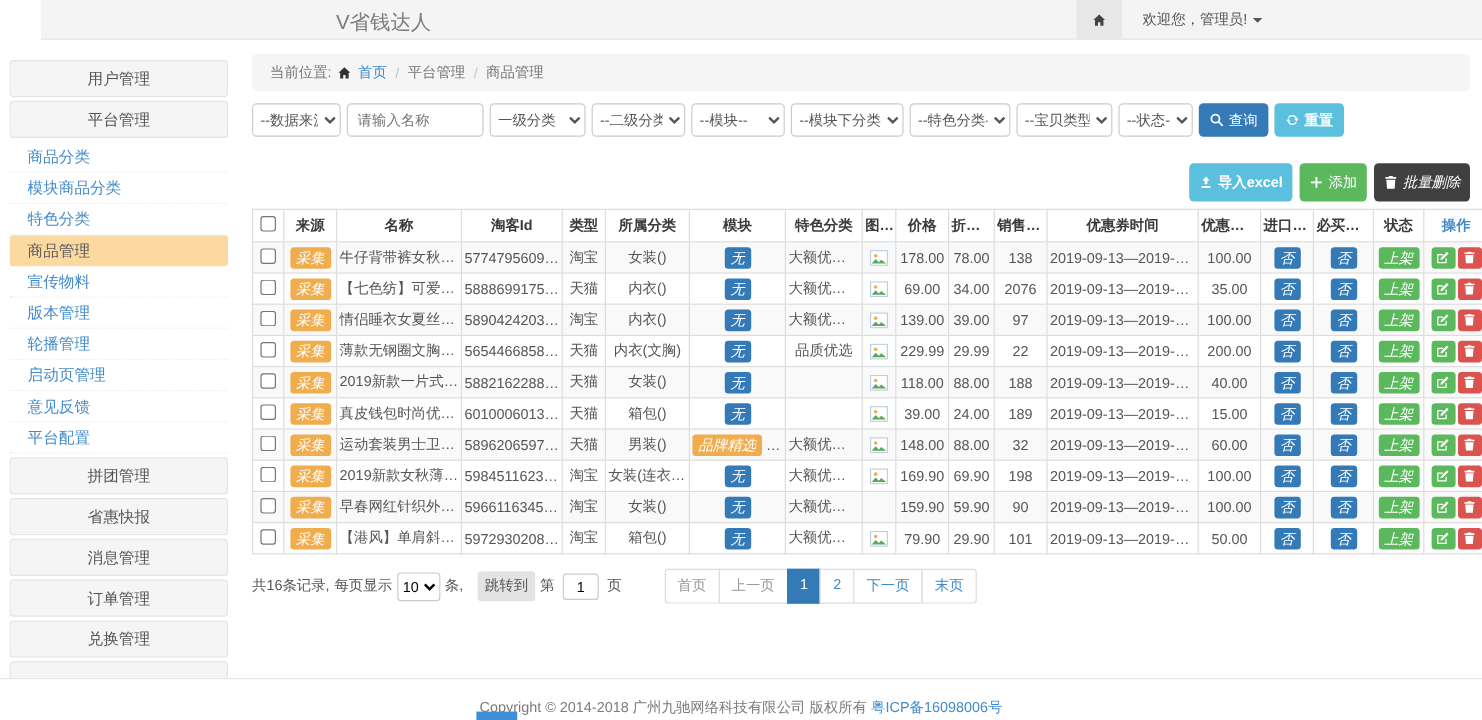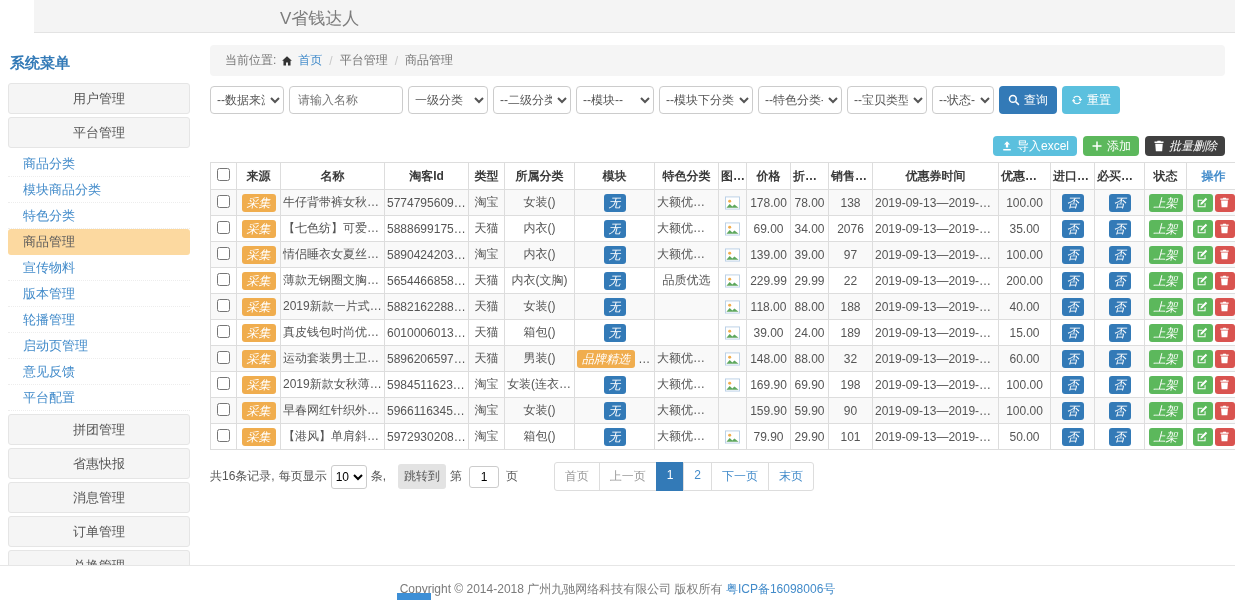--- a/index.html
+++ b/index.html
@@ -28,28 +28,28 @@
   .breadcrumb { background:#f5f5f5; border-radius:4px; padding:7px 15px; color:#777; display:flex; align-items:center; gap:5px; }
   .bc-home svg { width:12px; height:12px; fill:#333; }
   .bc-link { color:#428bca; cursor:pointer; }
   .bc-sep { color:#c8c8c8; padding:0 2px; }
 
   .filter-row { display:flex; gap:5px; margin-top:10px; align-items:center; }
   .f-select { height:28px; border:1px solid #ccc; border-radius:4px; background:#fff; color:#555; font-size:12px; padding:0 2px; }
   .f-input { height:28px; border:1px solid #ccc; border-radius:4px; padding:0 8px; font-size:12px; width:114px; color:#555; }
   .btn { height:28px; border:none; border-radius:4px; color:#fff; font-size:12px; padding:0 9px; display:inline-flex; align-items:center; gap:4px; cursor:pointer; }
   .btn-primary { background:#337ab7; }
-  .btn-info { background:#5bc0de; }
+  .btn-info { background:#5bc0de;font-weight:bold; }
   .btn-success { background:#5cb85c; }
   .btn-danger-soft { background:#404040;font-style:italic; }
   .ic { display:inline-flex; }
   .ic svg { width:12px; height:12px; }
 
   .toolbar { display:flex; justify-content:flex-end; gap:6px; margin-top:22px; }
-  .toolbar .btn { height:20px; padding:0 8px; }
+  .toolbar .btn { height:32px; padding:0 8px; }
 
   .grid { width:100%; border-collapse:collapse; table-layout:fixed; margin-top:6px; }
   .grid th,.grid td { border:1px solid #ddd; text-align:center; padding:3px 2px; font-size:12px; color:#555; overflow:hidden; white-space:nowrap; text-overflow:ellipsis; height:26px; }
   .grid th { color:#3a3a3a; font-weight:bold; background:#fff; height:27px; }
   .grid tbody tr:nth-child(odd) td { background:#f9f9f9; }
   .grid th.op-head { color:#428bca; }
   .badge { display:inline-block; min-width:12px; padding:2px 5px; border-radius:3px; color:#fff; font-size:12px; line-height:14px;font-style:italic; }
   .badge-orange { background:#f0ad4e; }
   .badge-blue { background:#337ab7; }
   .badge-green { background:#5cb85c; }
@@ -73,24 +73,36 @@
 
   .footer { position:absolute; left:0; top:565px; width:100%; height:35px; background:#fff; border-top:1px solid #e6e6e6; text-align:center; padding-top:15px; color:#7b7b7b; }
   .footer .link { color:#428bca; cursor:pointer; }
   .artifact { position:absolute; left:397px; top:593px; width:34px; height:7px; background:#3d8fd6; }
 </style>
 </head>
 <body>
 
 <div class="topbar">
   <div class="brand">V省钱达人</div>
+  <div class="top-right">
+    <div class="home-btn">
+      <span class="ic">
+        <svg viewBox="0 0 16 16">
+            <path d="M8 1.5L1.5 7.5h1.8V14h3.4v-4h2.6v4h3.4V7.5h1.8z"></path>
+          </svg>
+      </span>
+    </div>
+    <div class="welcome">
+      <span>欢迎您，管理员!</span>
+      <span class="caret"></span>
+    </div>
+  </div>
 </div>
 
 <aside class="sidebar">
-  <div class="side-title">系统菜单</div>
   <nav id="side-nav">
       <div class="side-group">用户管理</div>
       <div class="side-group">平台管理</div>
       <div class="side-sub">
         <div class="side-sub-item">商品分类</div>
         <div class="side-sub-item">模块商品分类</div>
         <div class="side-sub-item">特色分类</div>
         <div class="side-sub-item active">商品管理</div>
         <div class="side-sub-item">宣传物料</div>
         <div class="side-sub-item">版本管理</div>

